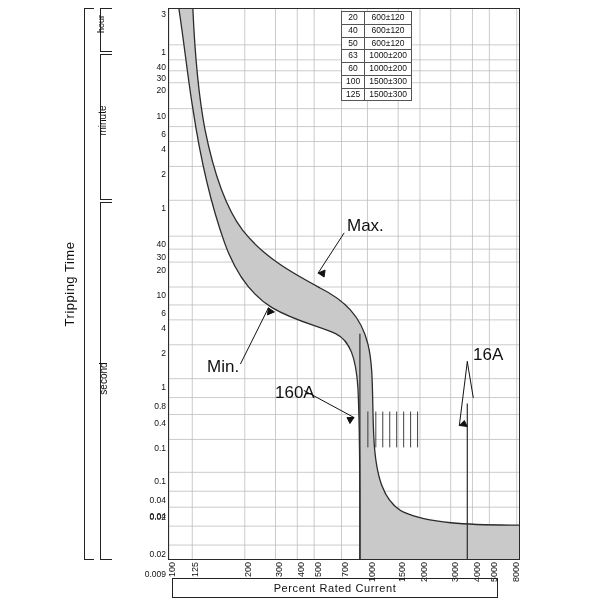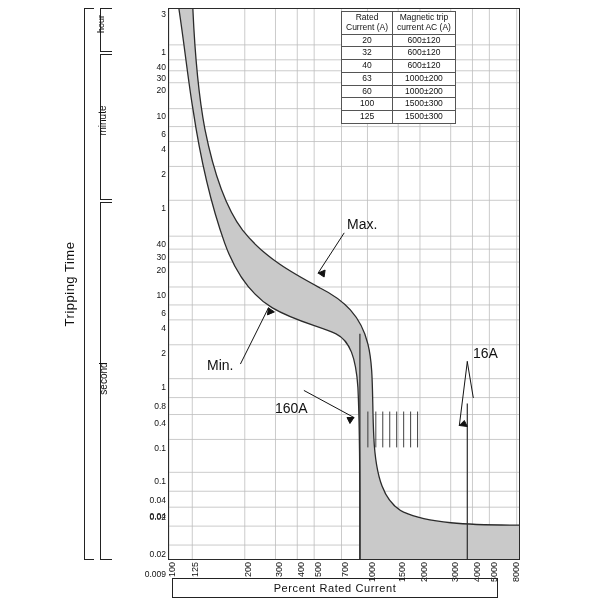--- a/index.html
+++ b/index.html
@@ -27,21 +27,21 @@
   .ytitle{position:absolute;left:58px;top:8px;width:22px;height:552px;}
   .ytitle span{position:absolute;left:50%;top:50%;font-size:13px;white-space:nowrap;transform:translate(-50%,-50%) rotate(-90deg);letter-spacing:.5px;}
   .ytitle-frame{position:absolute;left:84px;top:8px;width:10px;height:552px;border-left:1px solid #222;border-top:1px solid #222;border-bottom:1px solid #222;box-sizing:border-box;}
 
   
   .tbl{position:absolute;left:340px;top:10px;border:1.2px solid #333;background:#fff;border-collapse:collapse;font-size:8.5px;}
   .tbl td,.tbl th{border:1px solid #555;padding:1px 4px;text-align:center;font-weight:normal;line-height:1.15;}
   .tbl th{font-weight:normal;}
 
   
-  .anno{position:absolute;font-size:14px;color:#111;white-space:nowrap;}
+  .anno{position:absolute;font-size:17px;color:#111;white-space:nowrap;}
 </style>
 </head>
 <body>
 
 <div id="root">
 
   <div class="ytitle">
     <span>Tripping Time</span>
   </div>
   <div class="ytitle-frame"></div>
@@ -201,45 +201,35 @@
         <path d="M 136,383 L 186,410" stroke-linecap="round"></path>
         <path d="M 186,410 l -7,0 l 3,6 z"></path>
         <path d="M 300,354 L 292,418" stroke-linecap="round"></path>
         <path d="M 292,418 l 5,-5 l 3,6 z"></path>
         <path d="M 300,354 L 306,390" stroke-linecap="round"></path>
       </g>
     </svg>
 
     <div class="anno" style="left:178px;top:207px;">Max.</div>
     <div class="anno" style="left:38px;top:348px;">Min.</div>
-    <div class="anno" style="left:106px;top:391px;">160A</div>
+    <div class="anno" style="left:106px;top:374px;">160A</div>
     <div class="anno" style="left:304px;top:336px;">16A</div>
 
     <table class="tbl" style="left:172px;top:2px;">
       <tbody>
-          <tr>
-        <th>
-          <div>Rated</div>
-          <div>Current (A)</div>
-        </th>
-        <th>
-          <div>Magnetic trip</div>
-          <div>current AC (A)</div>
-        </th>
-      </tr>
       <tr>
             <td>20</td>
             <td>600±120</td>
           </tr>
       <tr>
-            <td>32</td>
+            <td>40</td>
             <td>600±120</td>
           </tr>
       <tr>
-            <td>40</td>
+            <td>50</td>
             <td>600±120</td>
           </tr>
       <tr>
             <td>63</td>
             <td>1000±200</td>
           </tr>
       <tr>
             <td>60</td>
             <td>1000±200</td>
           </tr>

